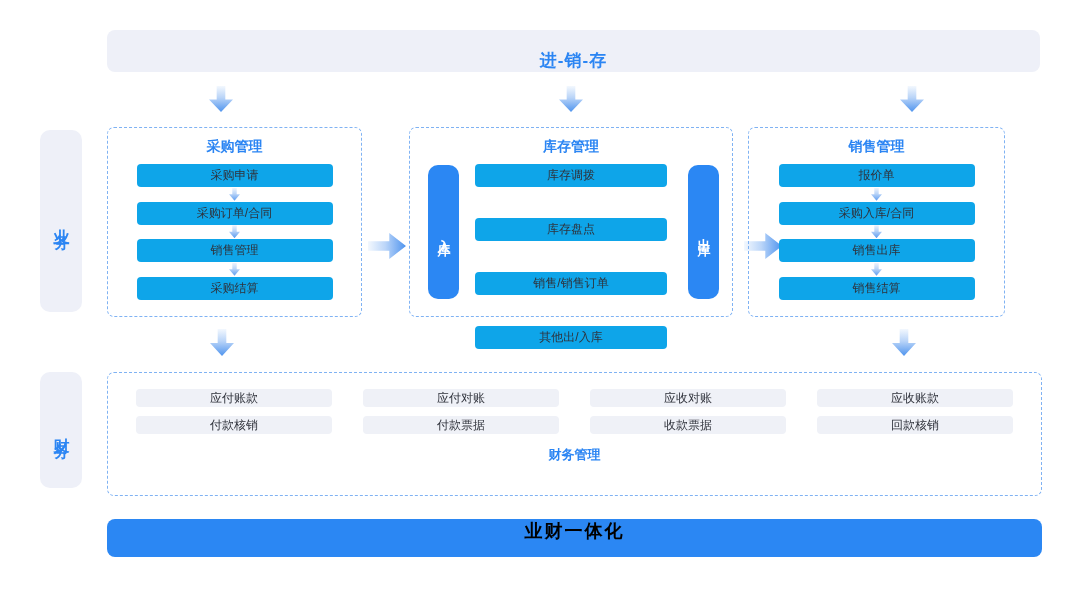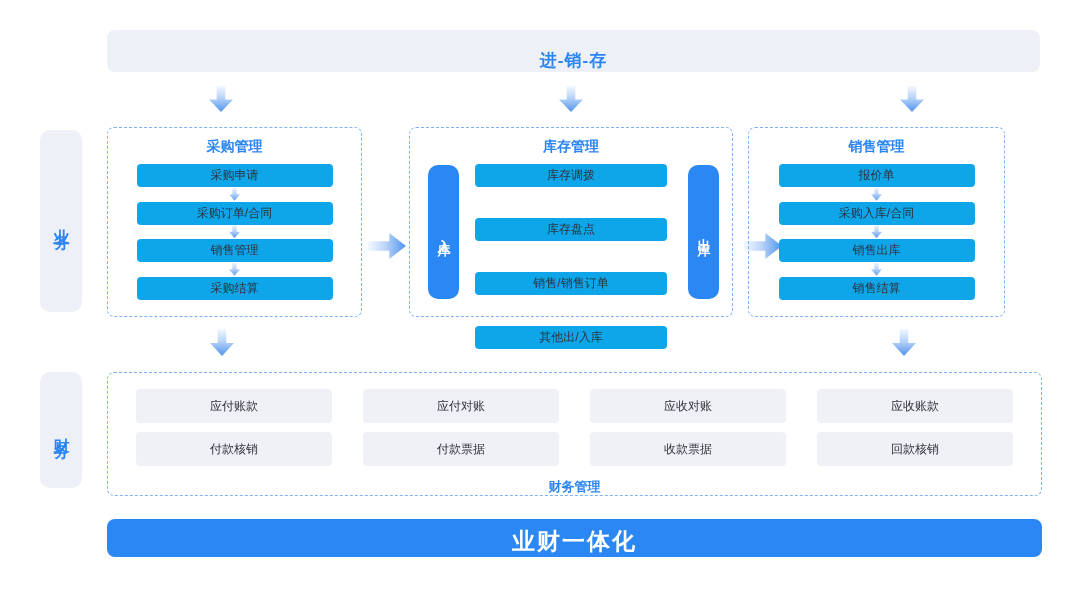--- a/index.html
+++ b/index.html
@@ -80,35 +80,35 @@
 
   
   .finance-box {
     position:absolute; left:107px; top:372px; width:935px; height:124px;
     border:1.5px dashed #7fb2f3; border-radius:7px;
     padding:16px 28px 0 28px;
   }
   .finance-row { display:flex; justify-content:space-between; }
   .finance-row + .finance-row { margin-top:9px; }
   .finance-item {
-    width:196px; height:34px; background:#eff1f7; border-radius:4px;
+    width:196px; height:18px; background:#eff1f7; border-radius:4px;
     display:flex; align-items:center; justify-content:center;
     font-size:12px; color:#2f323b;
   }
   .finance-title {
     margin-top:12px; text-align:center;
     font-size:13px; font-weight:bold; color:#2b85f3;font-family:Liberation Mono, monospace;
   }
 
   
   .bottom-bar {
     position:absolute; left:107px; top:519px; width:935px; height:38px;
     background:#2b87f3; border-radius:8px;
-    display:flex; align-items:flex-end; justify-content:center;
-    color:#ffffff; font-size:23px; font-weight:bold; letter-spacing:2px;
+    display:flex; align-items:flex-start; justify-content:center;
+    color:#000000; font-size:18px; font-weight:bold; letter-spacing:2px;
   }
 </style>
 </head>
 <body>
 
 <div class="canvas">
 
   <div class="top-banner">
     <span>进-销-存</span>
   </div>

